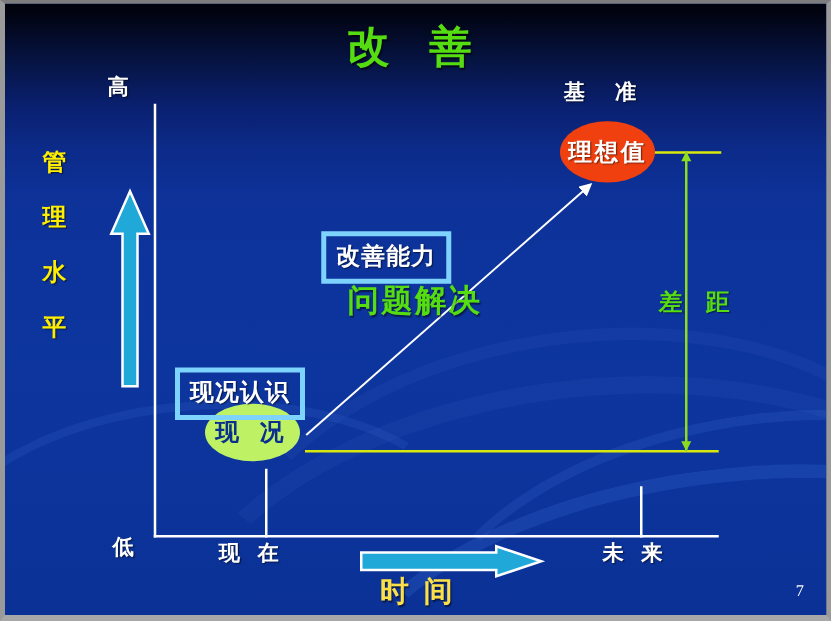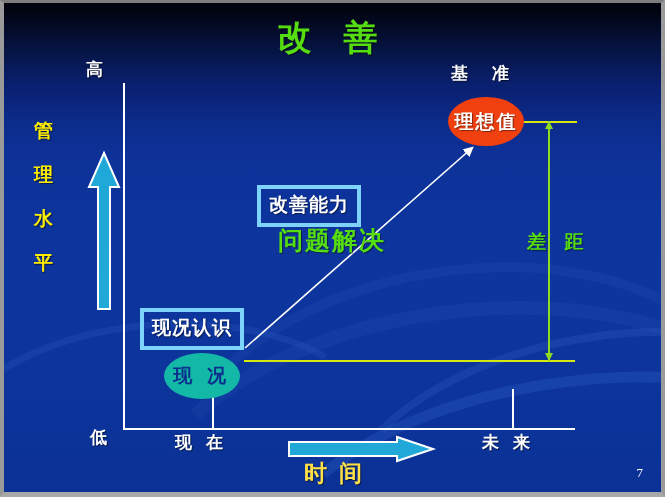--- a/index.html
+++ b/index.html
@@ -104,21 +104,21 @@
     position: absolute;
     border: 4px solid #7dd3fc;
     color: #ffffff;
     font-size: 19px;
     padding: 3px 8px 5px 8px;
     letter-spacing: 1px;
     background: transparent;
     text-shadow: 1px 1px 1px rgba(0,0,0,.5);
   }
   #box-ability  { left: 253px; top: 182px; }
-  #box-current  { left: 136px; top: 305px; }
+  #box-current  { left: 136px; top: 291px; }
   #box-will     { left: 243px; top: 366px; }
   #box-problem  { left: 148px; top: 455px; }
 
   
   #txt-solve {
     position: absolute; left: 274px; top: 221px;
     color: #55dd11; font-size: 25px; letter-spacing: 2px;
     text-shadow: 1px 1px 1px rgba(0,0,0,.5);
   }
   #txt-gap {
@@ -133,24 +133,23 @@
     display: flex; align-items: center; justify-content: center;
     border-radius: 50%;
     font-size: 19px; letter-spacing: 2px;
   }
   #ell-ideal {
     left: 444px; top: 94px; width: 76px; height: 49px;
     background: #f04010; color: #ffffff;
     text-shadow: 1px 1px 1px rgba(0,0,0,.45);
   }
   #ell-now {
-    left: 160px; top: 350px; width: 76px; height: 46px;
-    background: #14b8a6; color: #0b2f8e;
+    left: 160px; top: 320px; width: 76px; height: 46px;
+    background: #bef264; color: #0b2f8e;
     letter-spacing: 5px;
-    font-family: Liberation Serif, serif;
   }
 
   
   .gline { position: absolute; background: #d7e80c; }
   #gline-top    { left: 505px; top: 118px; width: 68px; height: 2px; }
   #gline-bottom { left: 240px; top: 357px; width: 331px; height: 2px; }
   #gline-vert   { left: 544px; top: 118px; width: 2px; height: 240px; background: #8ddc20; }
 
   #pagenum {
     position: absolute; right: 18px; bottom: 11px;

